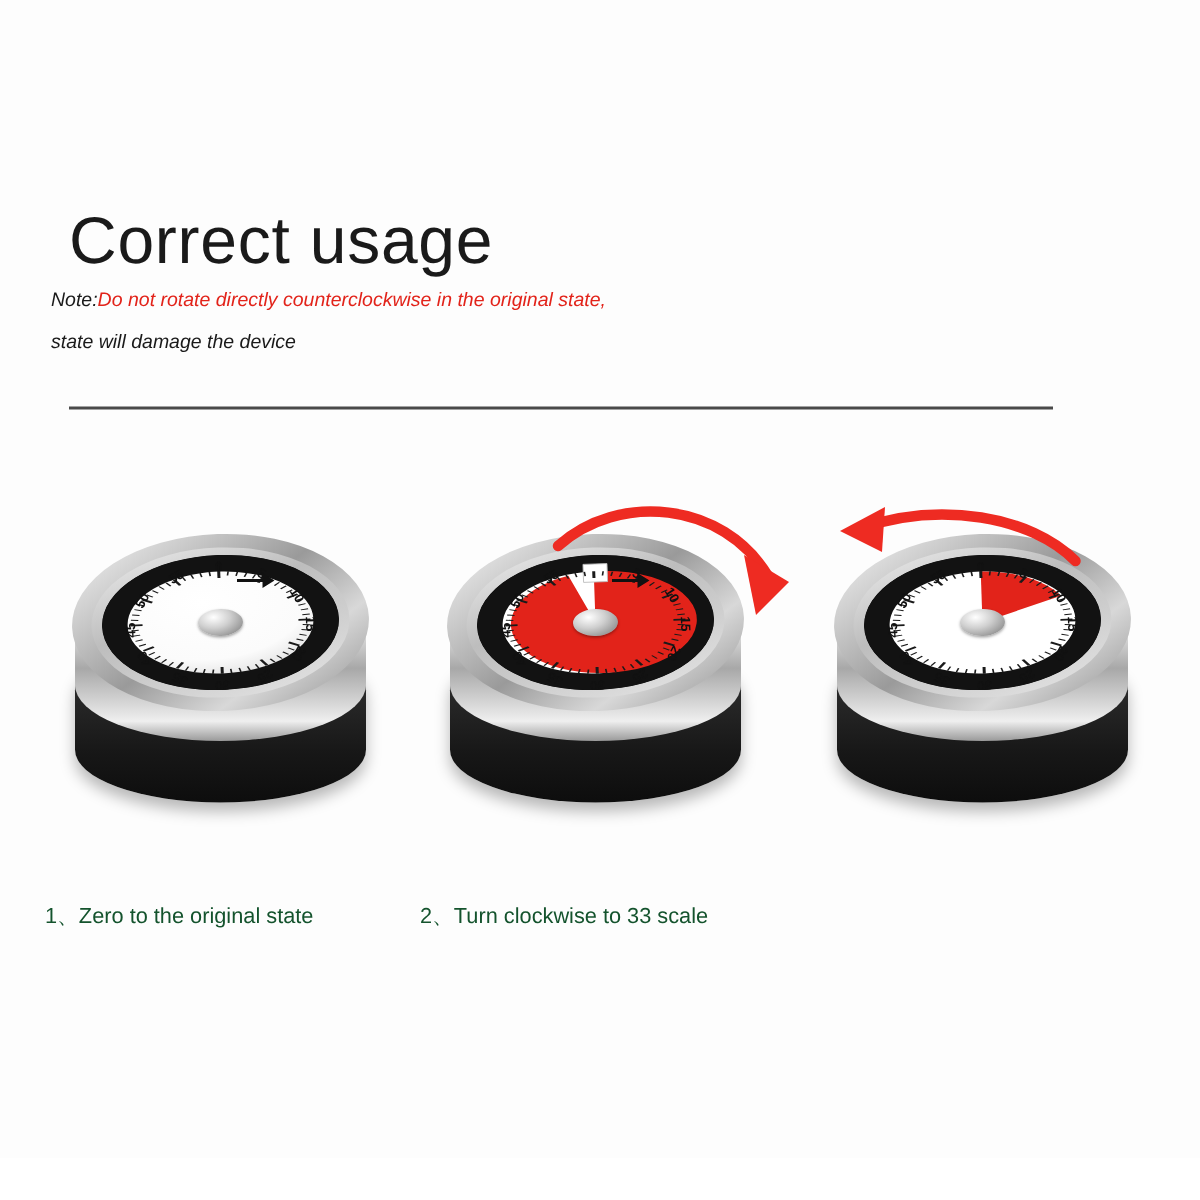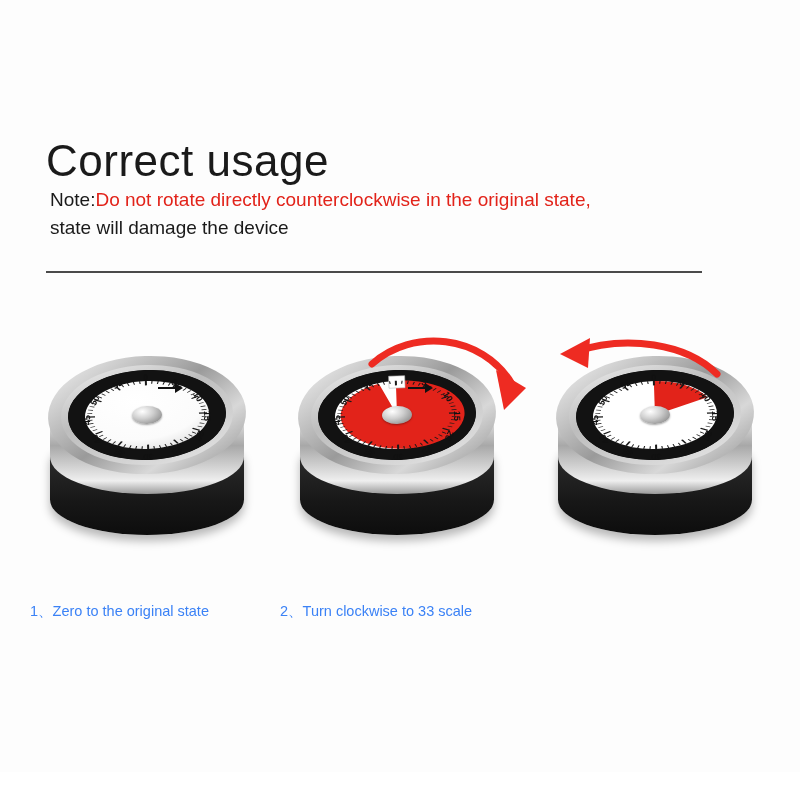--- a/index.html
+++ b/index.html
@@ -25,26 +25,27 @@
     left: 46px;
     top: 108px;
     font-size: 44px;
     font-weight: 400;
     color: #1a1a1a;
     letter-spacing: 0.5px;
     line-height: 1.1;
   }
   .note-block {
     position: absolute;
-    left: 50px;
+    left: 34px;
     top: 186px;
     width: 720px;
-    font-size: 19px;
+    font-size: 13px;
     line-height: 28px;
     color: #1a1a1a;
+    font-style: italic;
   }
   .note-label {
     color: #1a1a1a;
   }
   .note-red {
     color: #e2231a;
   }
   .divider {
     position: absolute;
     left: 46px;
@@ -150,21 +151,21 @@
     z-index: 6;
   }
 
   .caption {
     position: absolute;
     left: 8px;
     top: 258px;
     width: 240px;
     font-size: 14.5px;
     line-height: 26px;
-    color: #3b82f6;
+    color: #14532d;
   }
   .step-3 .caption { width: 215px; }
 
   .big-arrow {
     position: absolute;
     z-index: 8;
   }
 </style>
 </head>
 <body>

